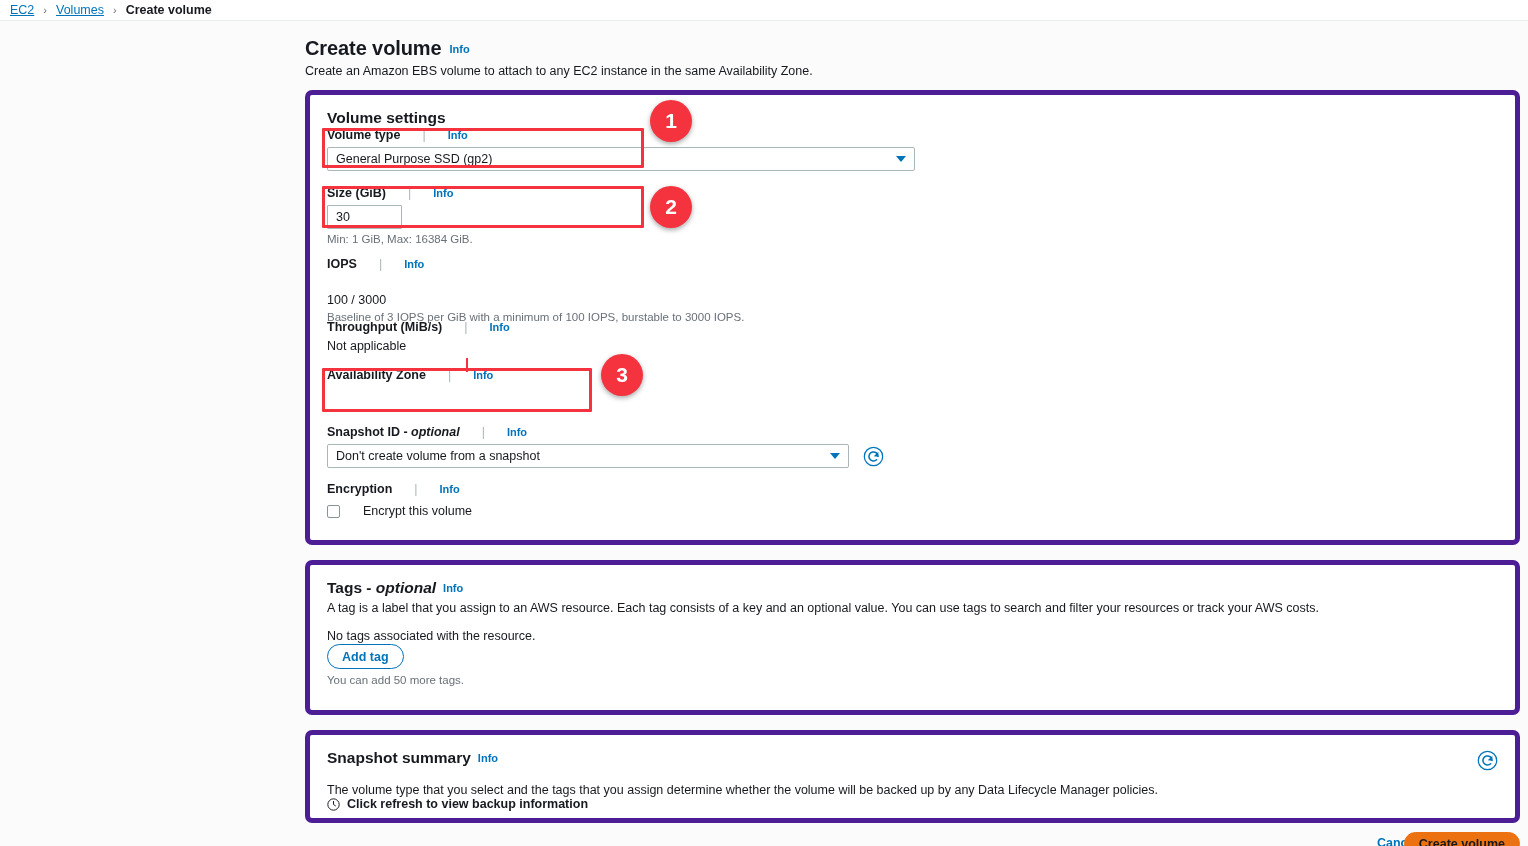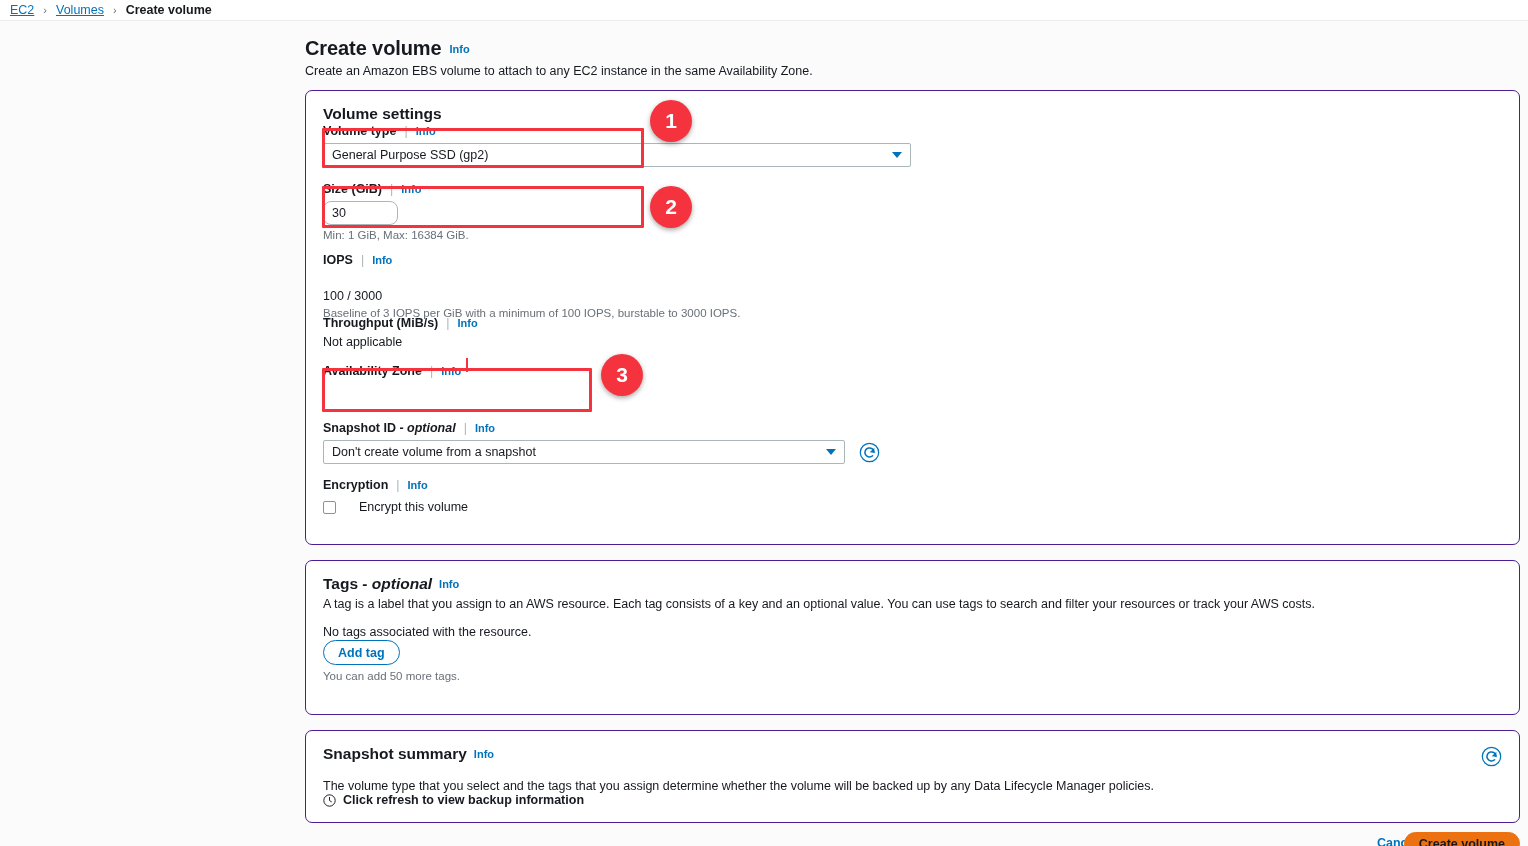--- a/index.html
+++ b/index.html
@@ -33,52 +33,52 @@
     font-size:20px; font-weight:bold; color:#16191f;
     display:inline-block; vertical-align:baseline; letter-spacing:-0.1px;
   }
   .info-link { color:#0073bb; font-size:11px; font-weight:bold; text-decoration:none; cursor:pointer; }
   .hdr .info-link { margin-left:8px; vertical-align:2px; }
   .hdr p { font-size:12.5px; color:#16191f; margin-top:4px; }
 
   
   .panel {
     position:absolute; left:305px; width:1215px;
-    background:#ffffff; border:1px solid #4c1d95; border-radius:7px;
+    background:#ffffff; border:5px solid #4c1d95; border-radius:7px;
   }
   #panel-volume-settings { top:68px; height:455px; }
   #panel-tags          { top:538px; height:155px; }
   #panel-snapshot      { top:708px; height:93px; }
 
   .panel-title { font-size:15.5px; font-weight:bold; color:#16191f; }
   .panel-head { padding:14px 17px 0 17px; }
   .panel-head .info-link { margin-left:7px; vertical-align:1.5px; }
 
   
   .field-label {
     font-size:12.5px; font-weight:bold; color:#16191f;
-    display:flex; align-items:baseline; gap:8px;
+    display:flex; align-items:baseline; gap:22px;
   }
   .lbl-divider { color:#aab7b8; font-weight:normal; }
   .opt-ital { font-style:italic; font-weight:bold; }
   .hint { font-size:11.5px; color:#687078; }
   .value-text { font-size:12.5px; color:#16191f; }
 
   .select-box {
     position:relative; background:#fff; border:1px solid #aab7b8; border-radius:2px;
     height:24px; display:flex; align-items:center;
     padding:0 26px 0 8px; font-size:12.5px; color:#16191f; cursor:pointer;
   }
   .caret {
     position:absolute; right:8px; top:50%; transform:translateY(-50%);
     width:0; height:0; border-left:5px solid transparent; border-right:5px solid transparent;
     border-top:6px solid #0073bb;
   }
   .text-input {
-    background:#fff; border:1px solid #aab7b8; border-radius:8px;
+    background:#fff; border:1px solid #aab7b8; border-radius:1px;
     height:24px; display:flex; align-items:center; padding:0 8px;
     font-size:12.5px; color:#16191f; cursor:text;
   }
 
   .refresh-icon { width:21px; height:21px; cursor:pointer; }
 
   .checkbox-row { display:flex; align-items:center; gap:23px; }
   .checkbox {
     width:13px; height:13px; border:1px solid #879596; border-radius:2px; background:#fff;
     cursor:pointer; flex:0 0 auto;

